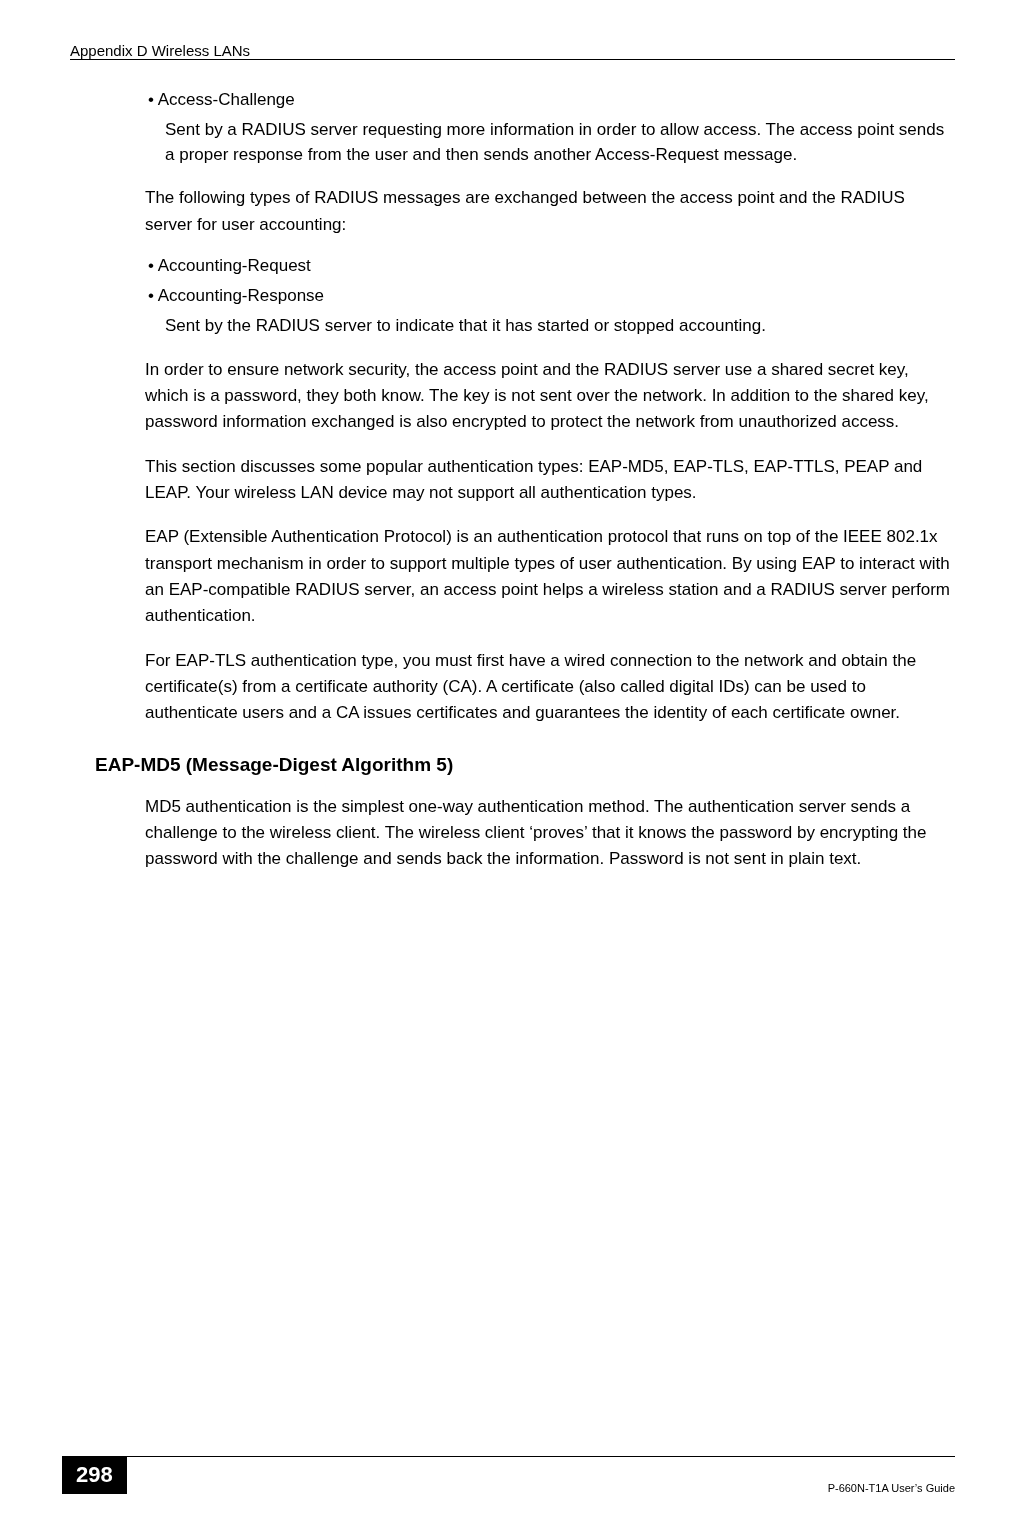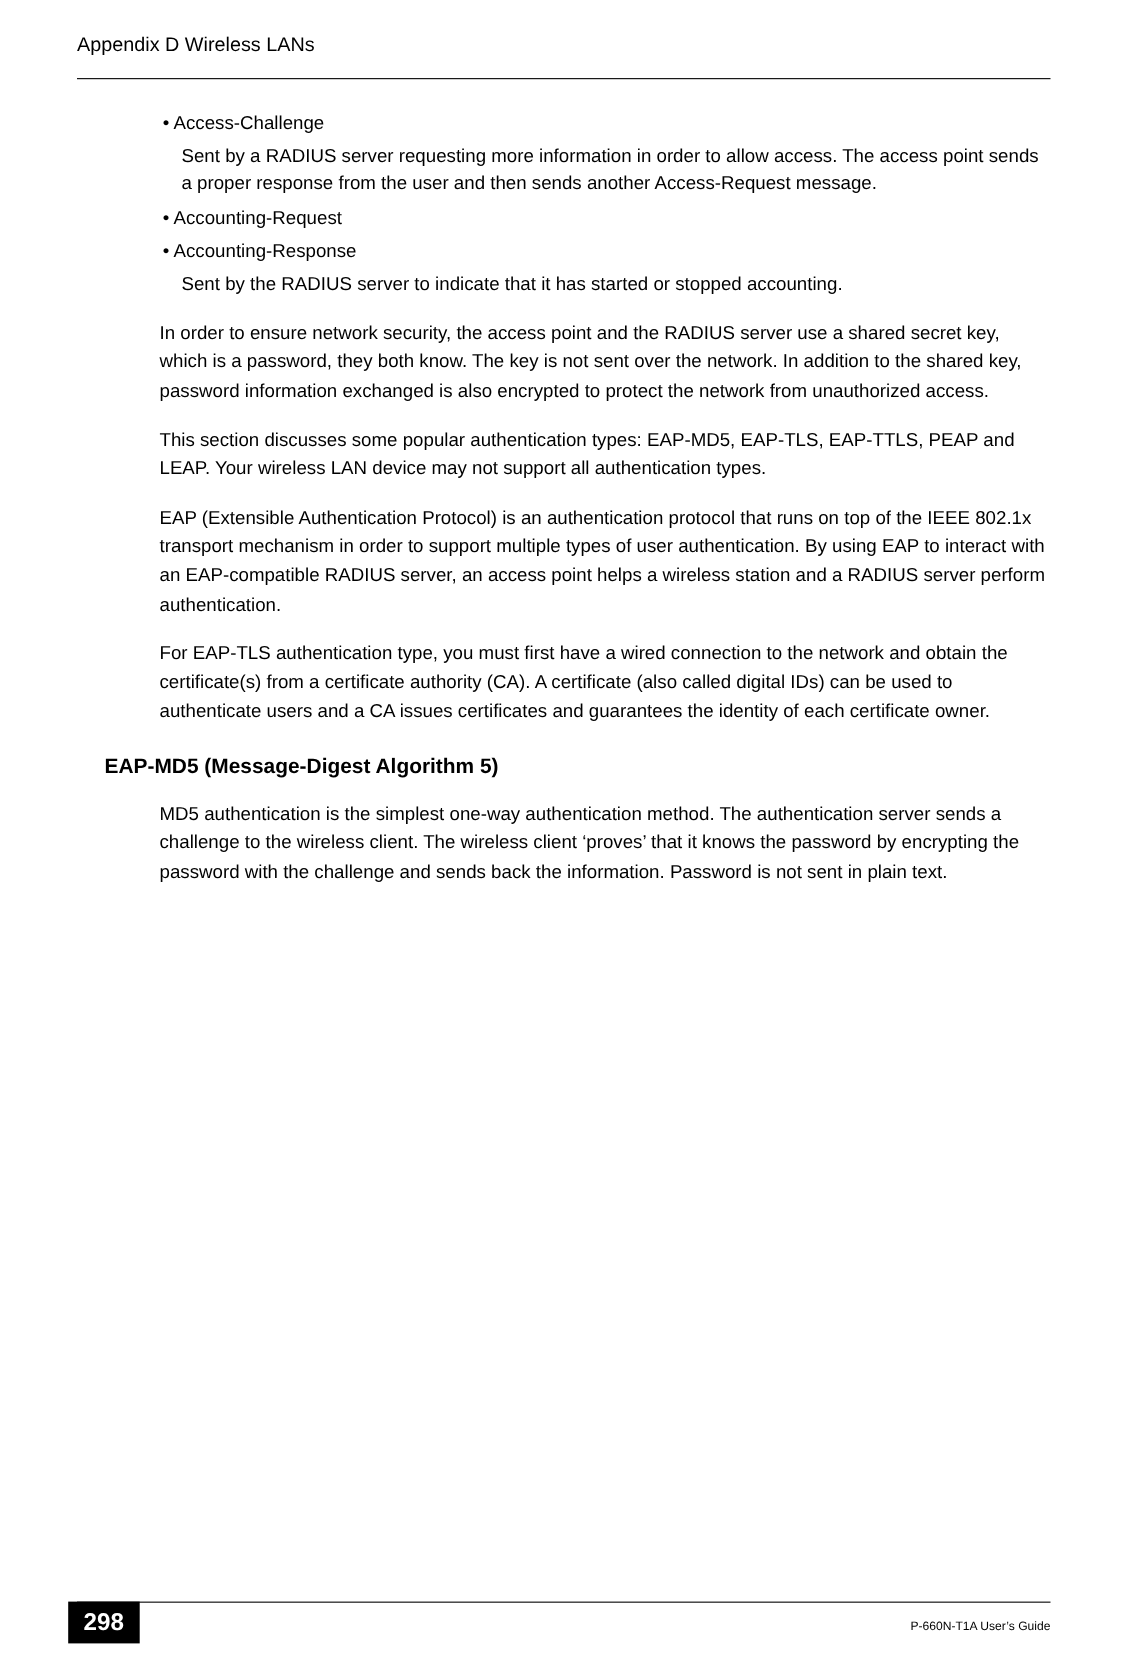--- a/index.html
+++ b/index.html
@@ -13,23 +13,24 @@
   .page {
     padding: 30px 70px 30px 70px;
     box-sizing: border-box;
     min-height: 1524px;
     position: relative;
   }
   .header-row {
     display: flex;
     justify-content: space-between;
     border-bottom: 1.5px solid #000;
-    padding-bottom: 20px;
-    font-size: 18px;
+    padding-bottom: 0;
+    font-size: 15px;
     font-family: Arial, Helvetica, sans-serif;
+    margin-top: 12px;
   }
   .content {
     padding-top: 30px;
     padding-left: 75px;
   }
   .bullet-item {
     margin-bottom: 10px;
   }
   .bullet-label {
     font-size: 17px;
@@ -64,21 +65,21 @@
     margin-left: -50px;
   }
   .footer-row {
     position: absolute;
     bottom: 30px;
     left: 70px;
     right: 70px;
     border-top: 1.5px solid #000;
     display: flex;
     justify-content: space-between;
-    align-items: center;
+    align-items: flex-end;
     padding-top: 0;
     font-family: Arial, Helvetica, sans-serif;
   }
   .page-number-box {
     background: #000;
     color: #fff;
     font-weight: bold;
     font-size: 22px;
     padding: 6px 14px;
     margin-top: -1px;
@@ -102,20 +103,21 @@
     <span></span>
   </div>
 
   <div class="content">
 
     <div class="bullet-item">
       <span class="bullet-label bullet-dot">Access-Challenge</span>
       <div class="bullet-body">Sent by a RADIUS server requesting more information in order to allow access. The access point sends a proper response from the user and then sends another Access-Request message.</div>
     </div>
 
+    <div class="para">The following types of RADIUS messages are exchanged between the access point and the RADIUS server for user accounting:</div>
 
     <div class="bullet-item">
       <span class="bullet-label bullet-dot">Accounting-Request</span>
     </div>
 
     <div class="bullet-item">
       <span class="bullet-label bullet-dot">Accounting-Response</span>
       <div class="bullet-body">Sent by the RADIUS server to indicate that it has started or stopped accounting.</div>
     </div>
 

